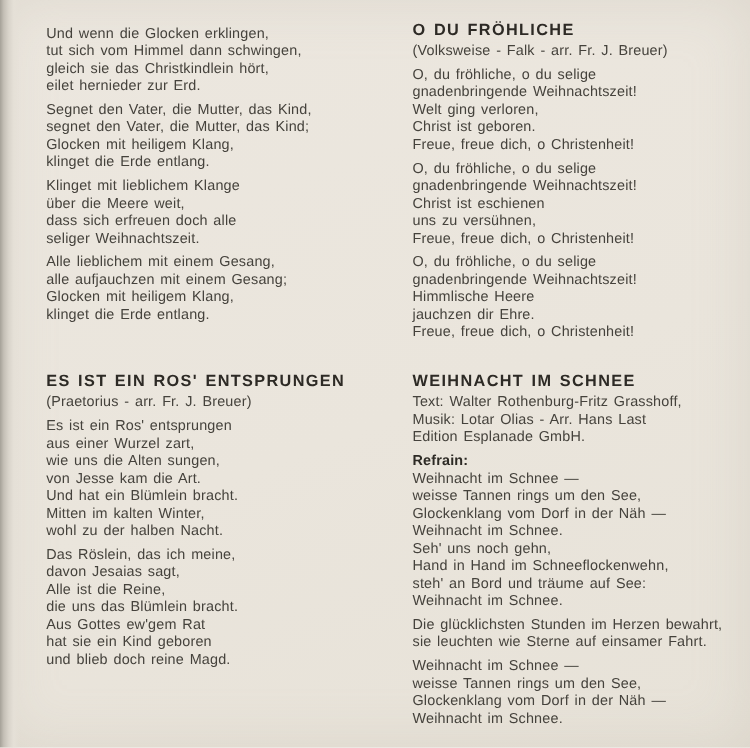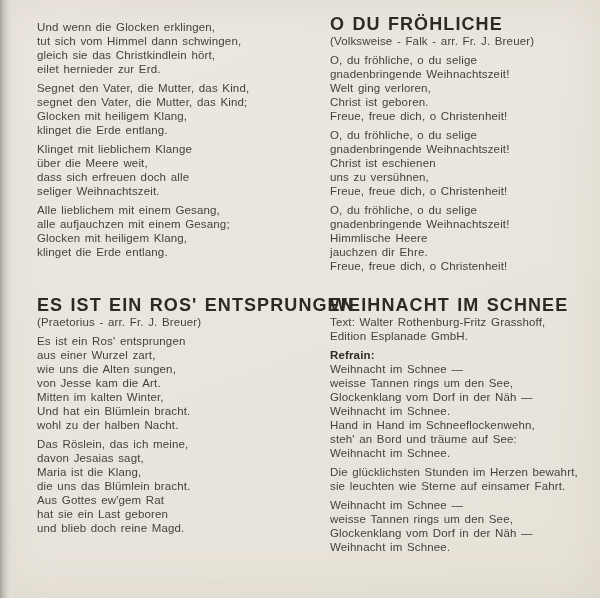--- a/index.html
+++ b/index.html
@@ -32,21 +32,21 @@
     line-height: 14px;
     letter-spacing: 0.15px;
     word-spacing: 1.2px;
   }
   .col.left  { width: 272px; padding-top: 20px; }
   .col.right { width: 270px; margin-left: 21px; padding-top: 16px; }
   .line { white-space: nowrap; }
   .stanza { margin: 0 0 5px 0; }
   .song-title {
     margin: 0 0 2px 0;
-    font-size: 18px;
+    font-size: 13px;
     font-weight: bold;
     line-height: 16px;
     letter-spacing: 1.1px;
     color: #2d2a25;
     white-space: nowrap;
   }
   .credit { margin: 0 0 5px 0; }
   .song-ros    { margin-top: 38px; }
   .song-schnee { margin-top: 24px; }
   .refrain-label {
@@ -94,31 +94,31 @@
 
       <section class="song song-ros">
         <h2 class="song-title">ES IST EIN ROS' ENTSPRUNGEN</h2>
         <div class="credit line">(Praetorius - arr. Fr. J. Breuer)</div>
         <div class="stanzas">
             <div class="stanza">
               <div class="line">Es ist ein Ros' entsprungen</div>
               <div class="line">aus einer Wurzel zart,</div>
               <div class="line">wie uns die Alten sungen,</div>
               <div class="line">von Jesse kam die Art.</div>
+              <div class="line">Und hat ein Blümlein bracht.</div>
               <div class="line">Mitten im kalten Winter,</div>
-              <div class="line">Und hat ein Blümlein bracht.</div>
               <div class="line">wohl zu der halben Nacht.</div>
             </div>
             <div class="stanza">
               <div class="line">Das Röslein, das ich meine,</div>
               <div class="line">davon Jesaias sagt,</div>
-              <div class="line">Maria ist die Klang,</div>
+              <div class="line">Alle ist die Reine,</div>
               <div class="line">die uns das Blümlein bracht.</div>
               <div class="line">Aus Gottes ew'gem Rat</div>
-              <div class="line">hat sie ein Last geboren</div>
+              <div class="line">hat sie ein Kind geboren</div>
               <div class="line">und blieb doch reine Magd.</div>
             </div>
           </div>
       </section>
     </div>
 
     <div class="col right">
       <section class="song song-froehliche">
         <h2 class="song-title">O DU FRÖHLICHE</h2>
         <div class="credit line">(Volksweise - Falk - arr. Fr. J. Breuer)</div>
@@ -144,29 +144,31 @@
               <div class="line">jauchzen dir Ehre.</div>
               <div class="line">Freue, freue dich, o Christenheit!</div>
             </div>
           </div>
       </section>
 
       <section class="song song-schnee">
         <h2 class="song-title">WEIHNACHT IM SCHNEE</h2>
         <div class="credit">
             <div class="line">Text: Walter Rothenburg-Fritz Grasshoff,</div>
+            <div class="line">Musik: Lotar Olias - Arr. Hans Last</div>
             <div class="line">Edition Esplanade GmbH.</div>
           </div>
         <div class="refrain-label line">Refrain:</div>
         <div class="stanzas">
             <div class="stanza">
               <div class="line">Weihnacht im Schnee —</div>
               <div class="line">weisse Tannen rings um den See,</div>
               <div class="line">Glockenklang vom Dorf in der Näh —</div>
               <div class="line">Weihnacht im Schnee.</div>
+              <div class="line">Seh' uns noch gehn,</div>
               <div class="line">Hand in Hand im Schneeflockenwehn,</div>
               <div class="line">steh' an Bord und träume auf See:</div>
               <div class="line">Weihnacht im Schnee.</div>
             </div>
             <div class="stanza">
               <div class="line">Die glücklichsten Stunden im Herzen bewahrt,</div>
               <div class="line">sie leuchten wie Sterne auf einsamer Fahrt.</div>
             </div>
             <div class="stanza">
               <div class="line">Weihnacht im Schnee —</div>

